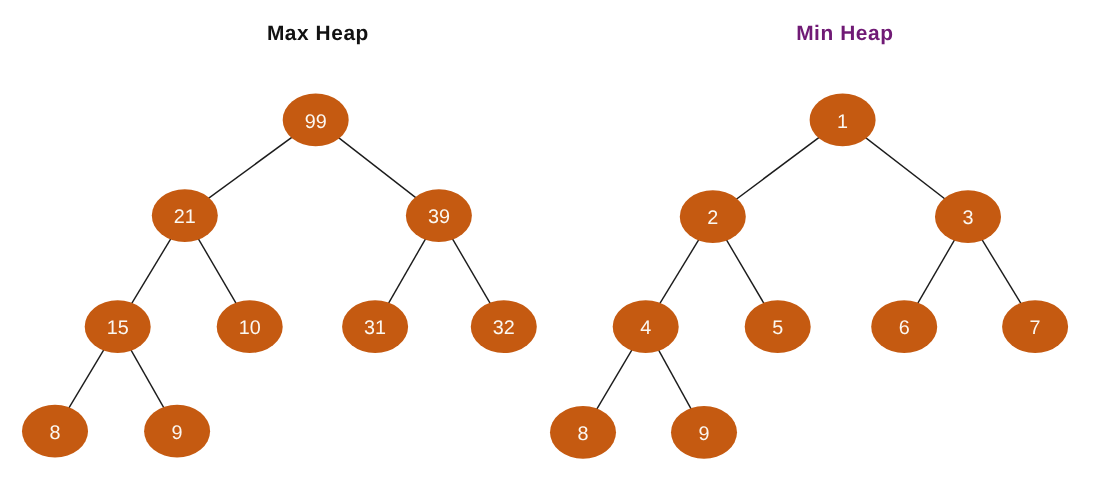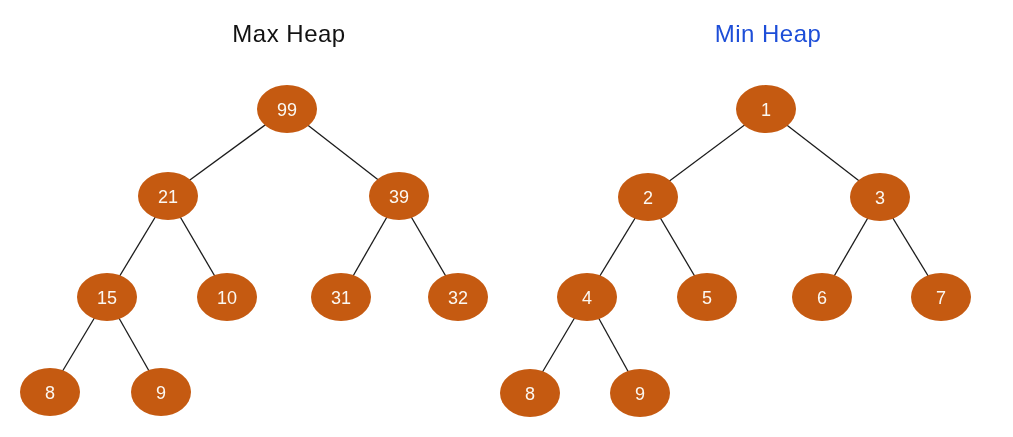--- a/index.html
+++ b/index.html
@@ -12,22 +12,22 @@
   }
   #canvas {
     position: relative;
     width: 1013px;
     height: 437px;
   }
   .heap-title {
     position: absolute;
     top: 20px;
     transform: translateX(-50%);
-    font-size: 24px;
-    font-weight: 400;
+    font-size: 19px;
+    font-weight: 700;
     letter-spacing: 0.5px;
     white-space: nowrap;
   }
   #title-max { left: 289px; }
   #title-min { left: 768px; }
   #diagram-svg {
     position: absolute;
     left: 0;
     top: 0;
   }
@@ -130,14 +130,14 @@
           <ellipse cx="530" cy="393" rx="30" ry="24" fill="#C55A11"></ellipse>
           <text x="530" y="394" class="node-label" fill="#FBF8F2">8</text>
         </g>
         <g>
           <ellipse cx="640" cy="393" rx="30" ry="24" fill="#C55A11"></ellipse>
           <text x="640" y="394" class="node-label" fill="#FBF8F2">9</text>
         </g>
       </g>
     </svg>
   <div class="heap-title" id="title-max" style="color: rgb(18, 18, 18);">Max Heap</div>
-  <div class="heap-title" id="title-min" style="color: #1d4ed8;">Min Heap</div>
+  <div class="heap-title" id="title-min" style="color: #701a75;">Min Heap</div>
 </div>
 
 </body></html>

